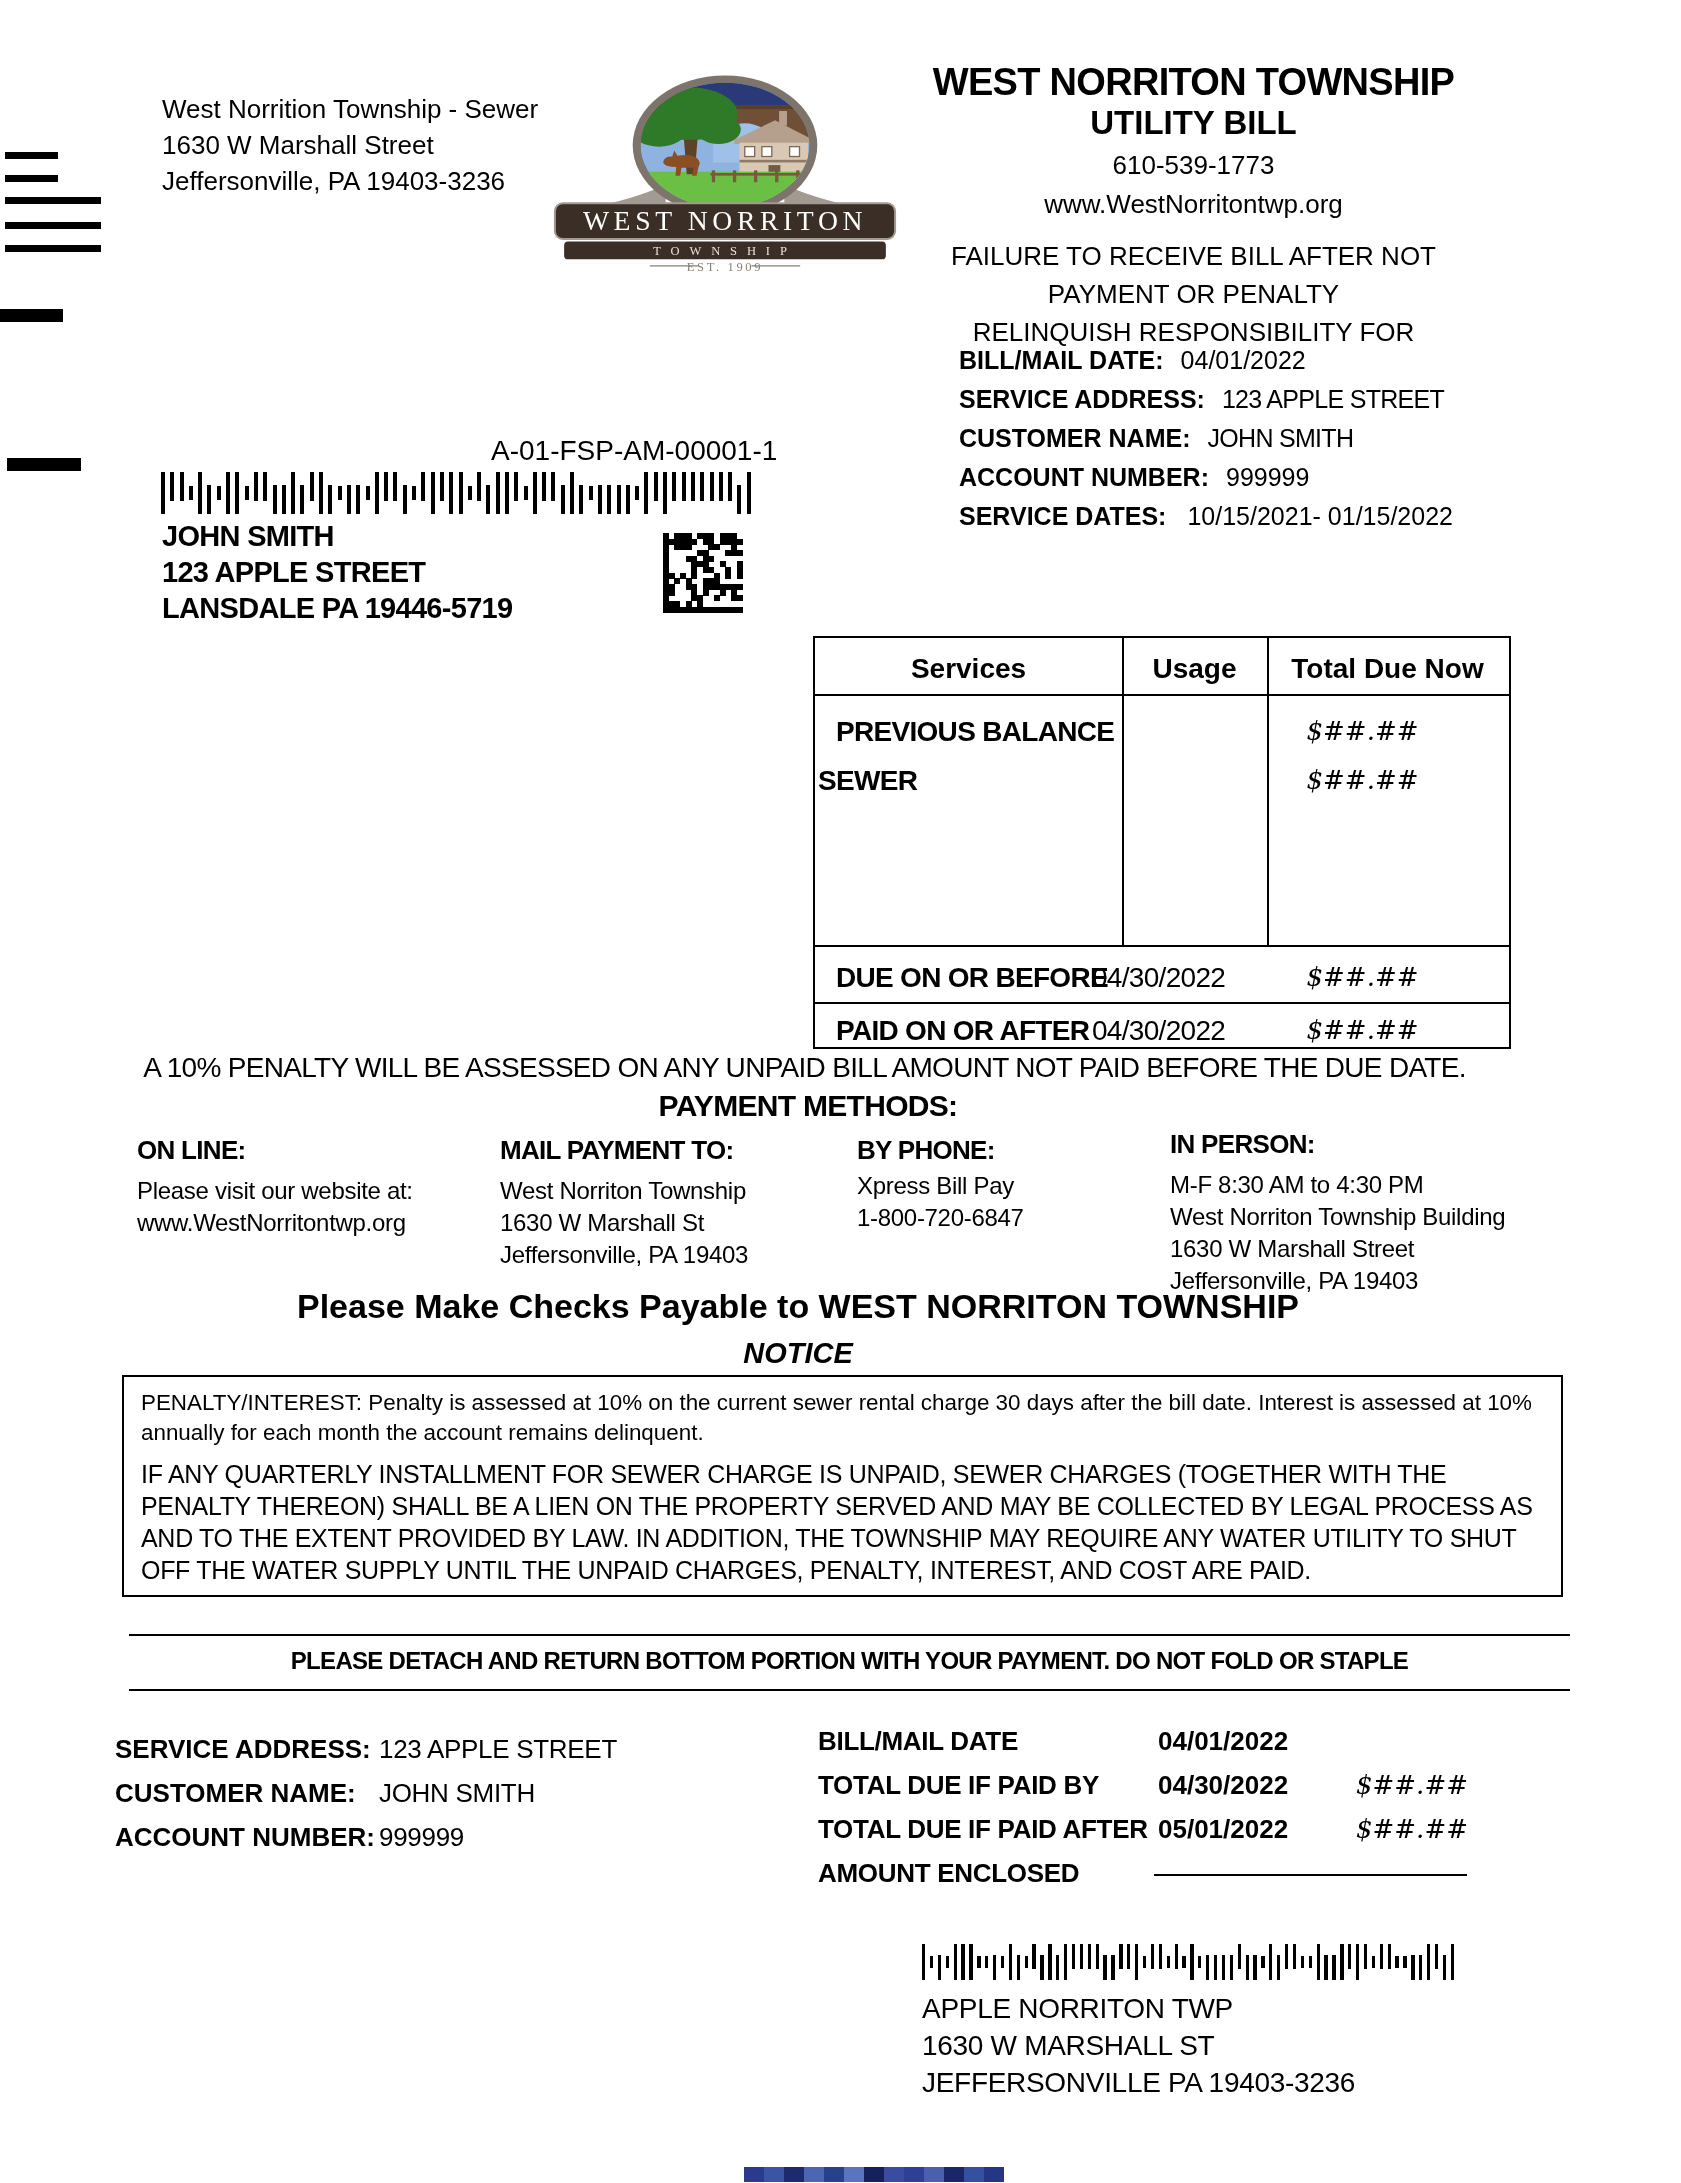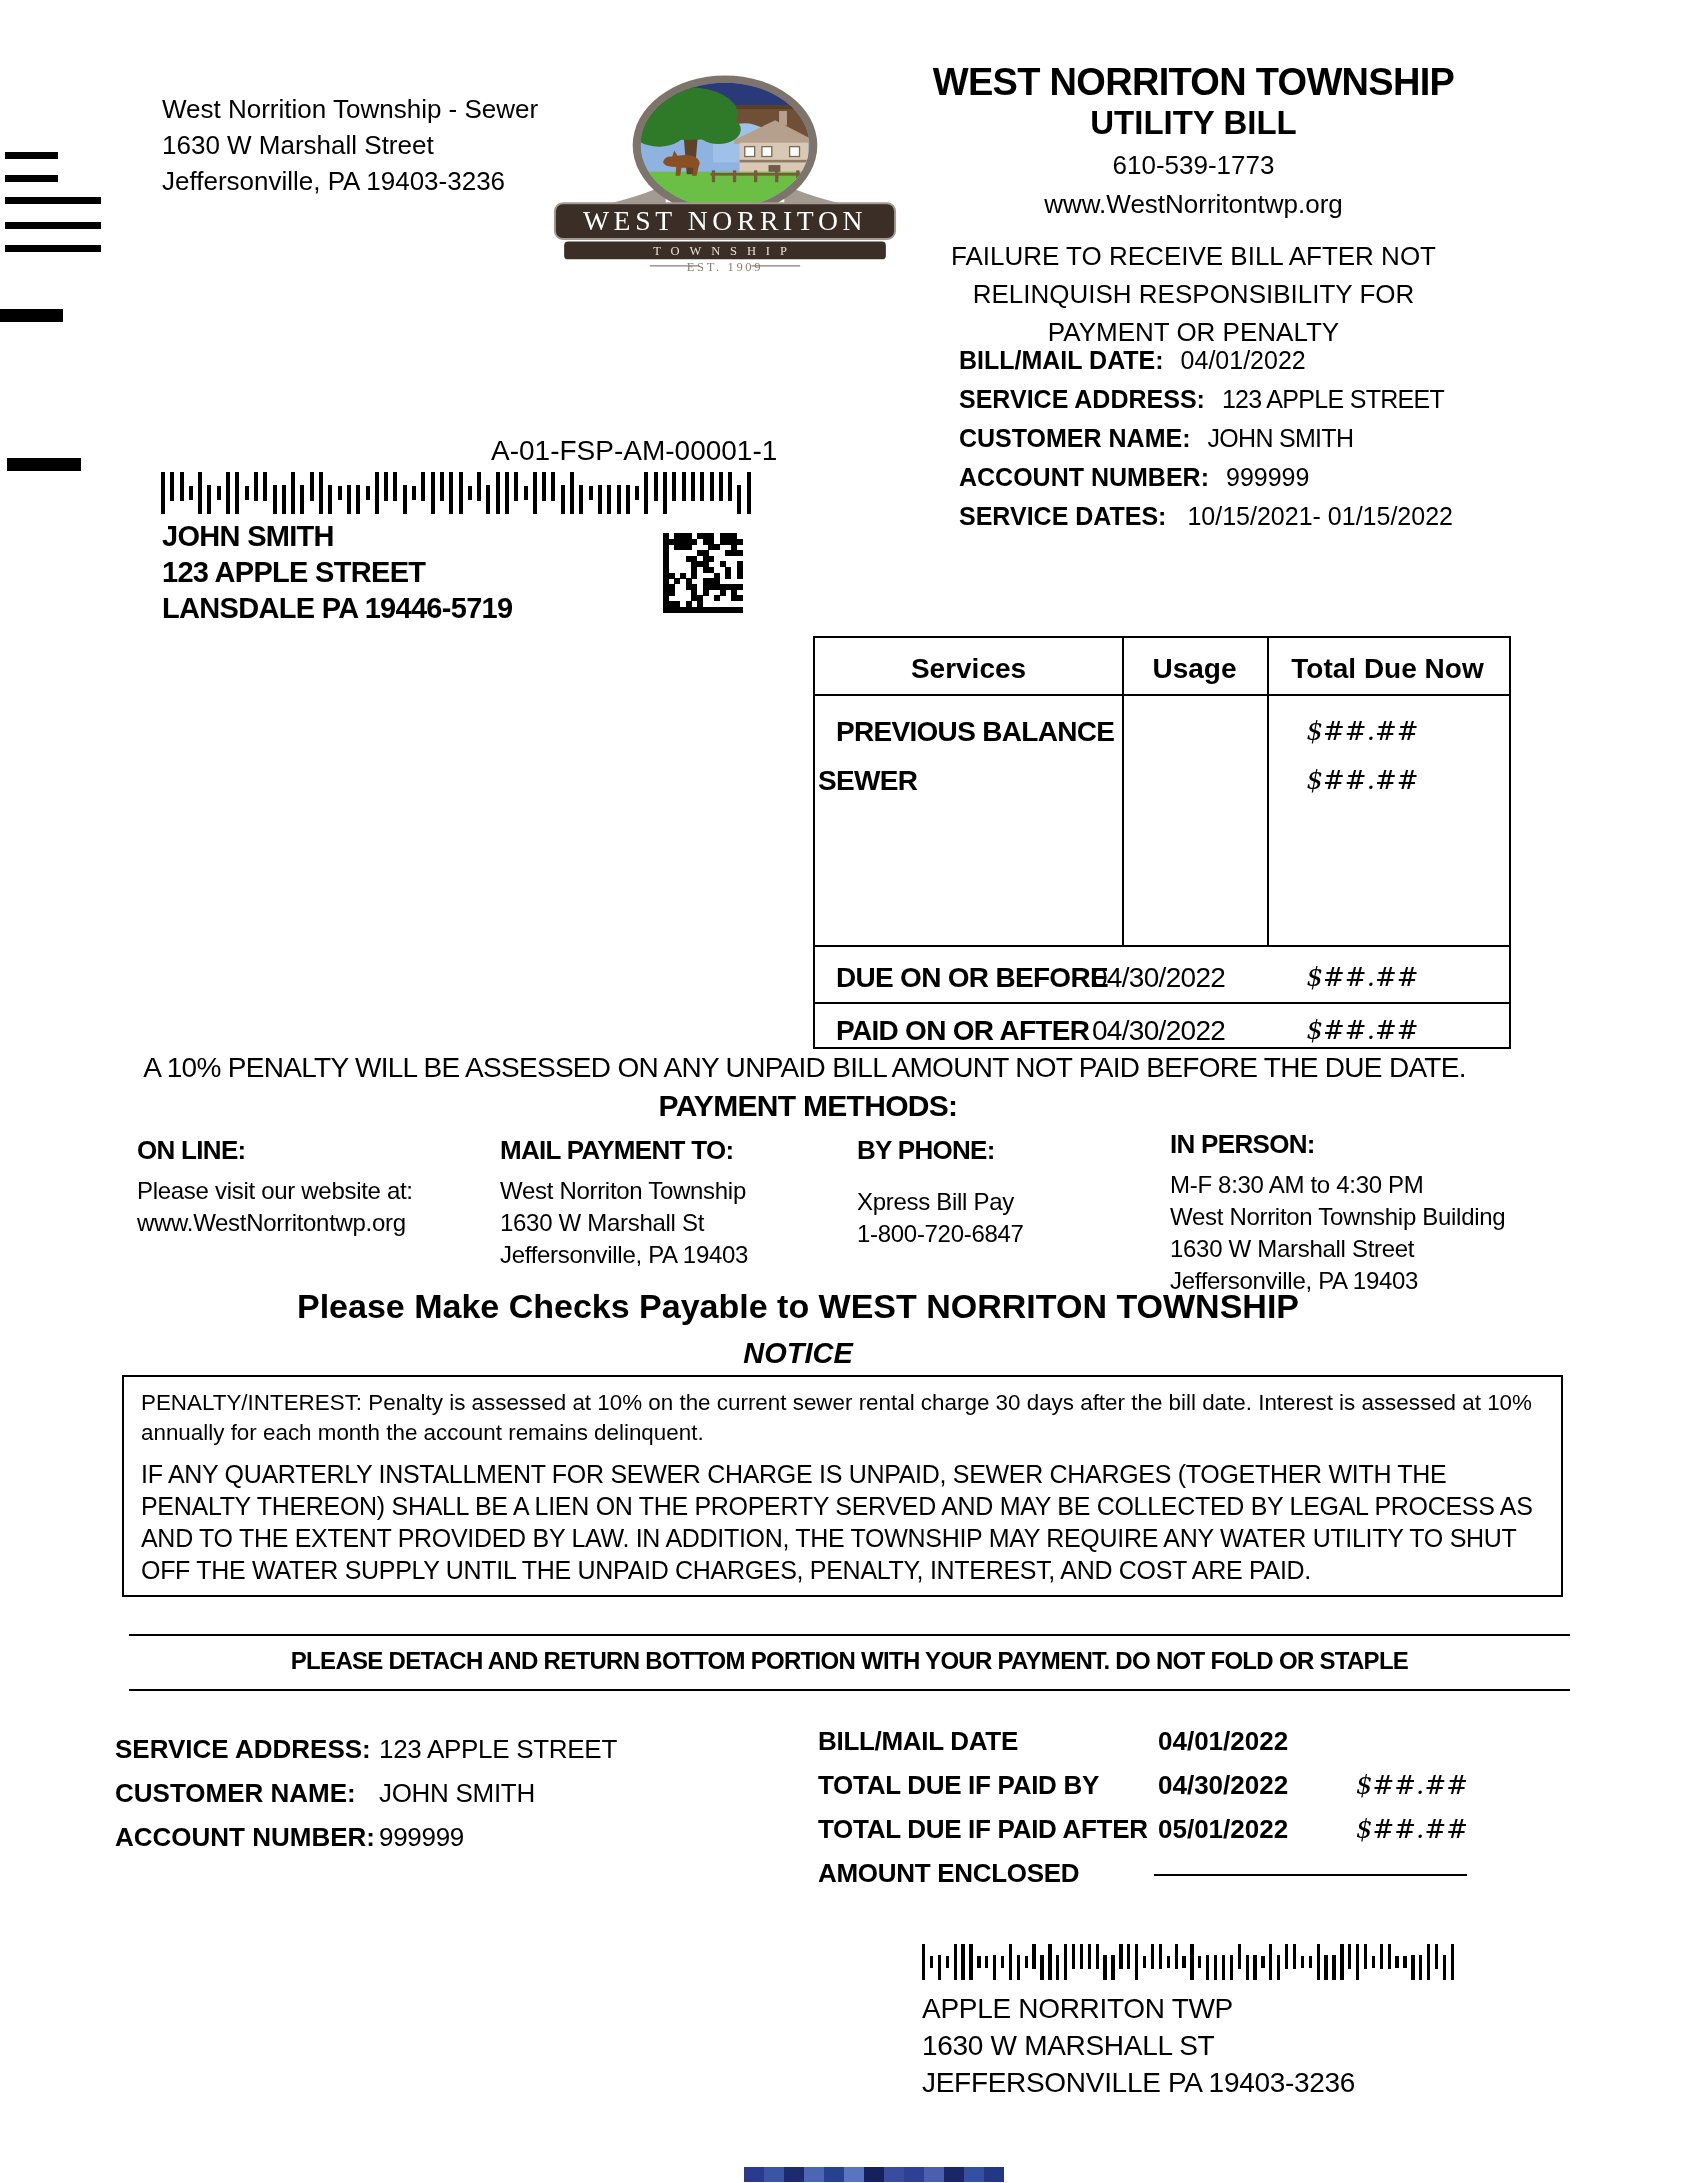--- a/index.html
+++ b/index.html
@@ -135,22 +135,22 @@
     </g>
   </svg>
 
   <div class="abs ctr" style="left:910px;top:61px;width:567px">
     <div class="hd-title">WEST NORRITON TOWNSHIP</div>
     <div class="hd-sub">UTILITY BILL</div>
     <div class="hd-line">610-539-1773</div>
     <div class="hd-line">www.WestNorritontwp.org</div>
     <div class="hd-disc">
       <div>FAILURE TO RECEIVE BILL AFTER NOT</div>
+      <div>PAYMENT OR PENALTY</div>
       <div>RELINQUISH RESPONSIBILITY FOR</div>
-      <div>PAYMENT OR PENALTY</div>
     </div>
   </div>
 
   <div class="abs" style="left:959px;top:346px">
     <div class="info-row">
       <span class="lab">BILL/MAIL DATE:</span><span>04/01/2022</span>
     </div>
     <div class="info-row">
       <span class="lab">SERVICE ADDRESS:</span><span class="cond">123 APPLE STREET</span>
     </div>
@@ -379,21 +379,21 @@
     <div class="ln">Please visit our website at:</div>
     <div class="ln">www.WestNorritontwp.org</div>
   </div>
   <div class="abs pm-col" style="left:500px;top:1135px">
     <div class="hd">MAIL PAYMENT TO:</div>
     <div class="ln">West Norriton Township</div>
     <div class="ln">1630 W Marshall St</div>
     <div class="ln">Jeffersonville, PA 19403</div>
   </div>
   <div class="abs pm-col" style="left:857px;top:1135px">
-    <div class="hd" style="margin-bottom:20px">BY PHONE:</div>
+    <div class="hd" style="margin-bottom:4px">BY PHONE:</div>
     <div class="ln">Xpress Bill Pay</div>
     <div class="ln">1-800-720-6847</div>
   </div>
   <div class="abs pm-col" style="left:1170px;top:1129px">
     <div class="hd">IN PERSON:</div>
     <div class="ln">M-F 8:30 AM to 4:30 PM</div>
     <div class="ln">West Norriton Township Building</div>
     <div class="ln">1630 W Marshall Street</div>
     <div class="ln">Jeffersonville, PA 19403</div>
   </div>

